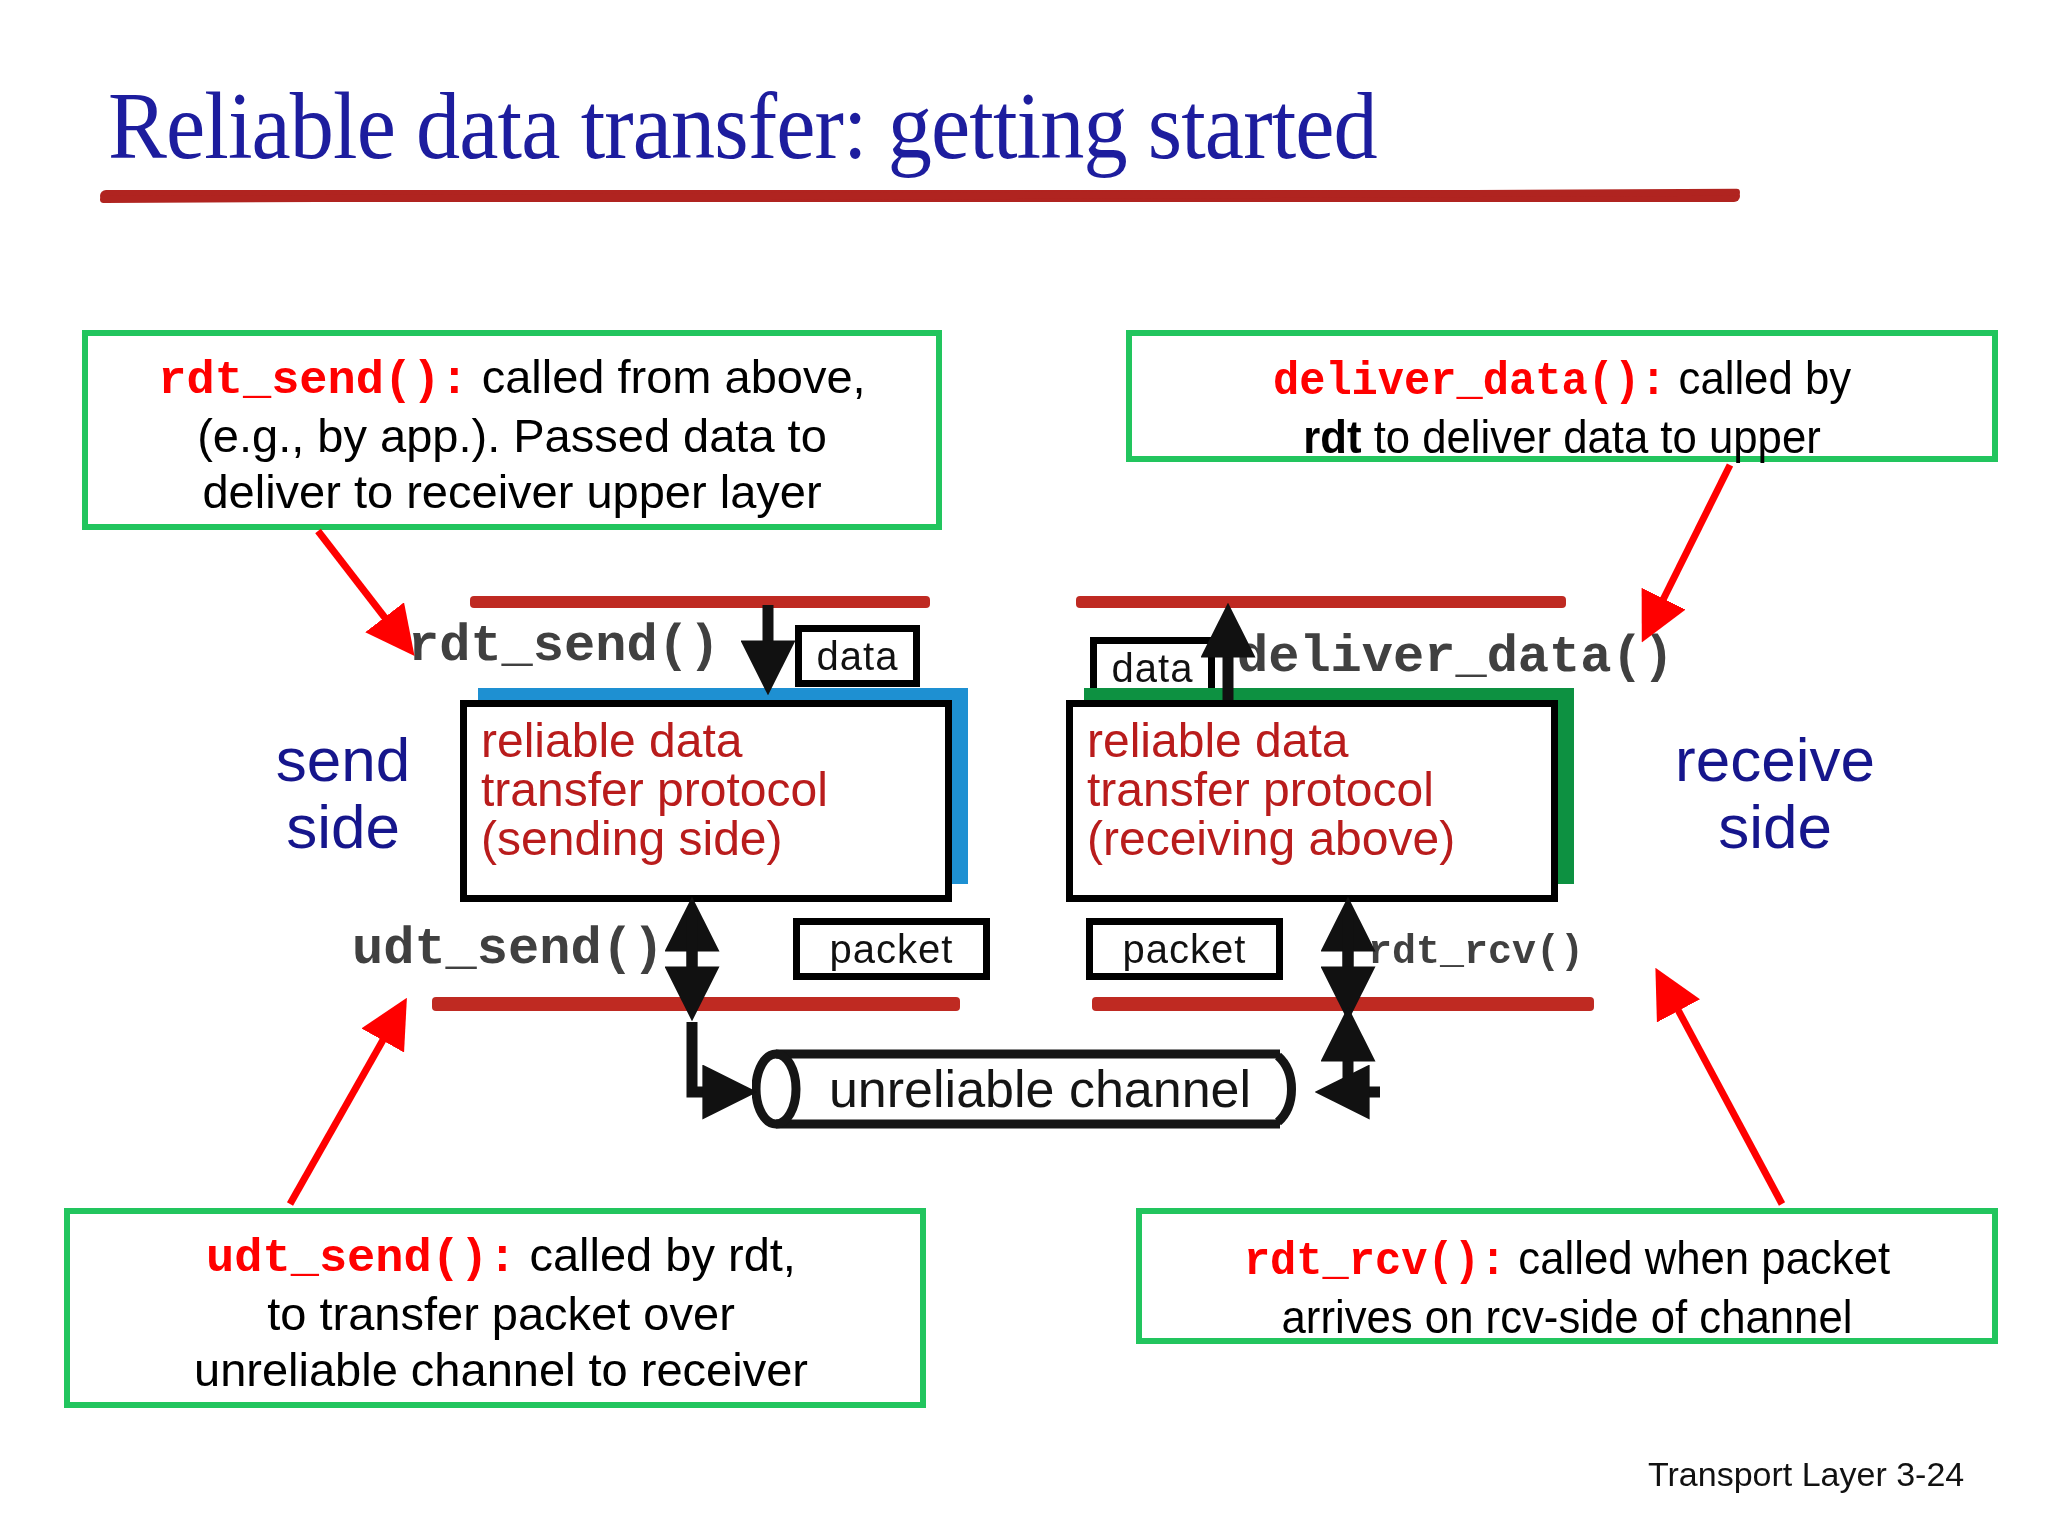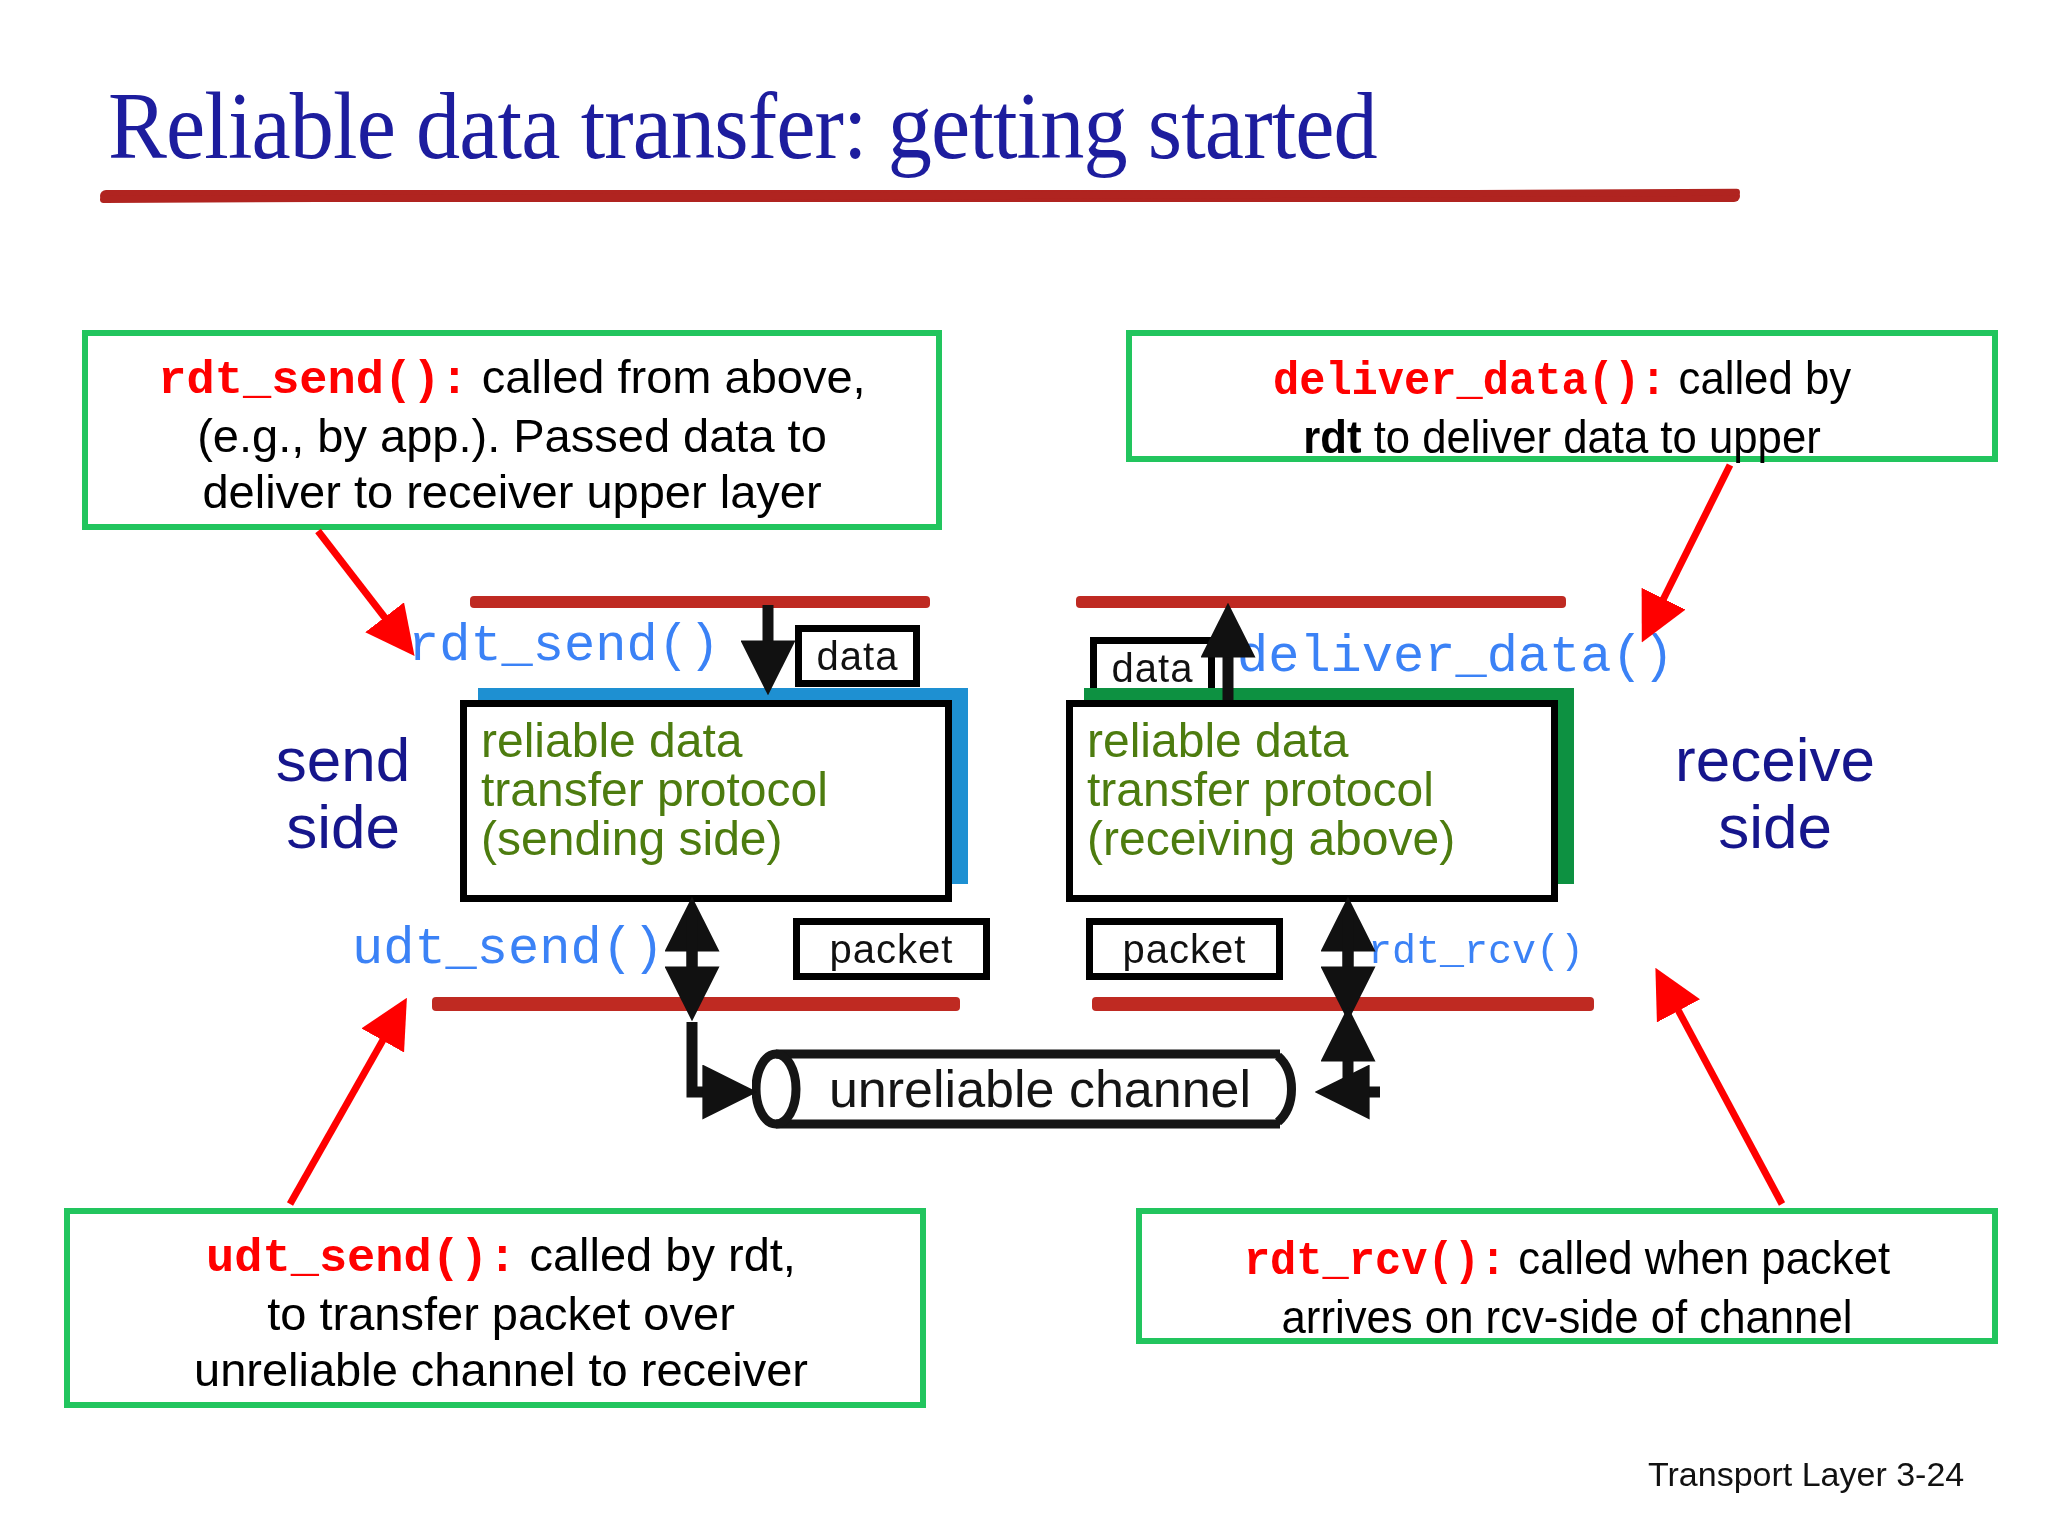--- a/index.html
+++ b/index.html
@@ -50,21 +50,21 @@
   #callout-rdt-rcv .line, #callout-deliver-data .line{
     display:block; transform:scaleX(0.93); transform-origin:center;
   }
 
   
   #connectors{left:0;top:0;width:2048px;height:1536px;pointer-events:none;}
 
   
   .mono{
     font-family:"Liberation Mono", monospace;
-    color:#3b82f6; font-weight:normal; white-space:nowrap;
+    color:#404040; font-weight:bold; white-space:nowrap;
   }
   #label-rdt-send{ left:408px; top:617px; font-size:52px;}
   #label-deliver-data{ left:1237px; top:628px; font-size:52px;}
   #label-udt-send{ left:352px; top:920px; font-size:52px;}
   #label-rdt-rcv{ left:1368px; top:930px; font-size:40px;}
 
   
   .layerline{background:#bf2a22;border-radius:4px;}
   #line-send-top{ left:470px;  top:596px;  width:460px; height:12px;}
   #line-recv-top{ left:1076px; top:596px;  width:490px; height:12px;}
@@ -82,21 +82,21 @@
   #box-data-recv{ left:1090px; top:637px; width:125px; height:62px; font-size:40px;}
   #box-packet-send{ left:793px; top:918px; width:197px; height:62px; font-size:40px;}
   #box-packet-recv{ left:1086px; top:918px; width:197px; height:62px; font-size:40px;}
 
   
   .protoshadow{ }
   #proto-send-shadow{ left:478px;  top:688px; width:490px; height:196px; background:#1e90d2;}
   #proto-recv-shadow{ left:1084px; top:688px; width:490px; height:196px; background:#0d9141;}
   .protobox{
     border:7px solid #000000; background:#ffffff; box-sizing:border-box;
-    color:#4d7c0f; font-size:48px; line-height:1.02;
+    color:#b91c1c; font-size:48px; line-height:1.02;
     padding:10px 8px 0 14px;
   }
   #proto-send{ left:460px;  top:700px; width:492px; height:202px;}
   #proto-recv{ left:1066px; top:700px; width:492px; height:202px;}
 
   
   .sidelabel{
     color:#16168c; font-size:62px; line-height:1.08;
     text-align:center; white-space:nowrap;
   }

